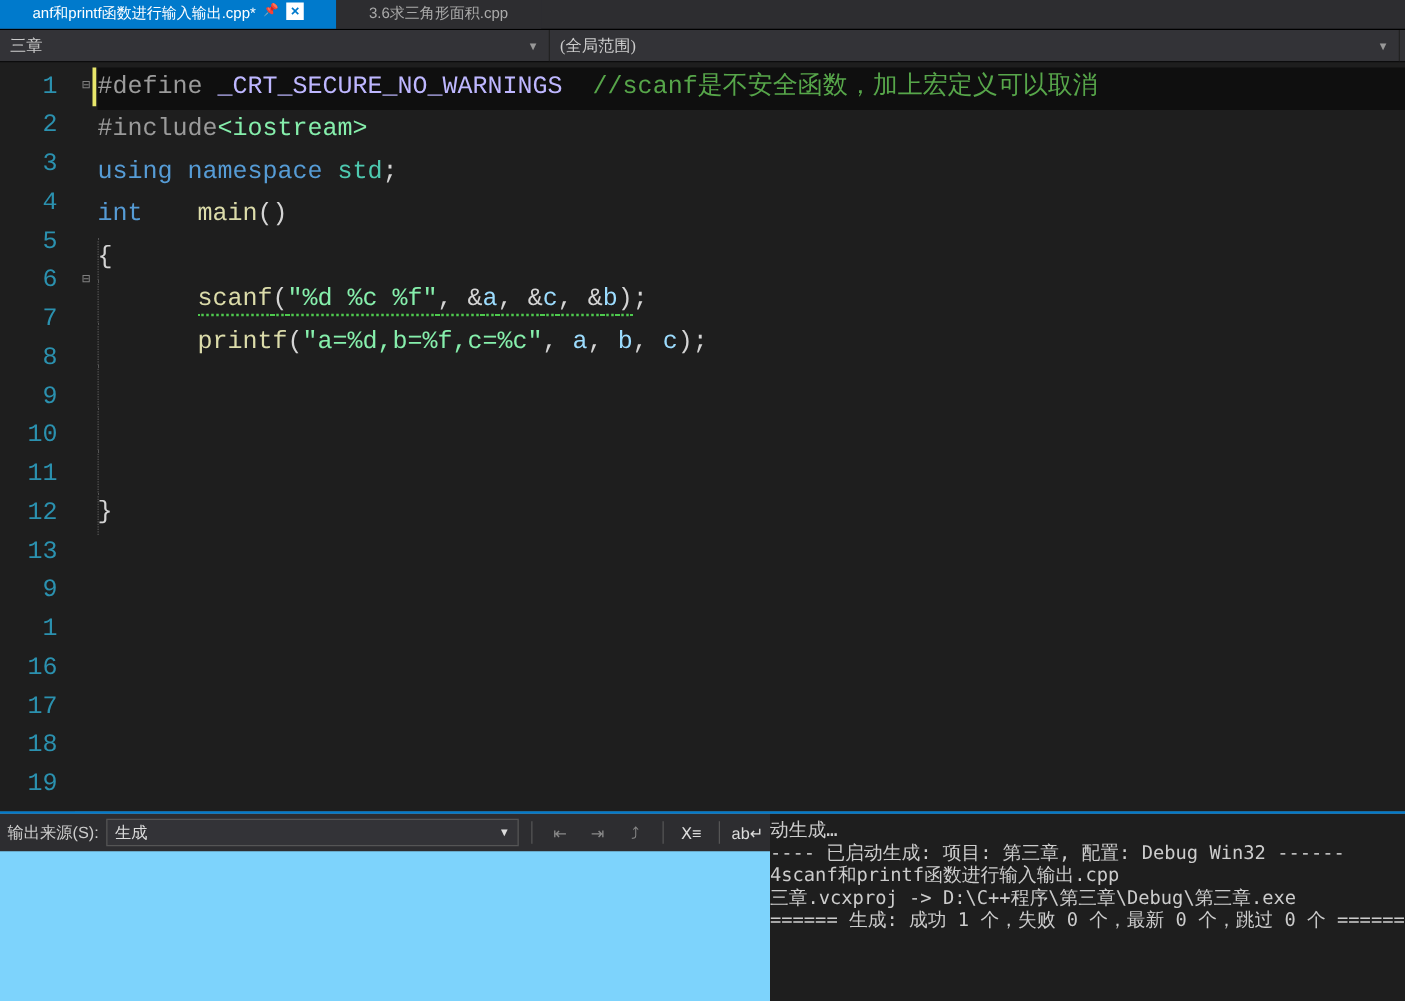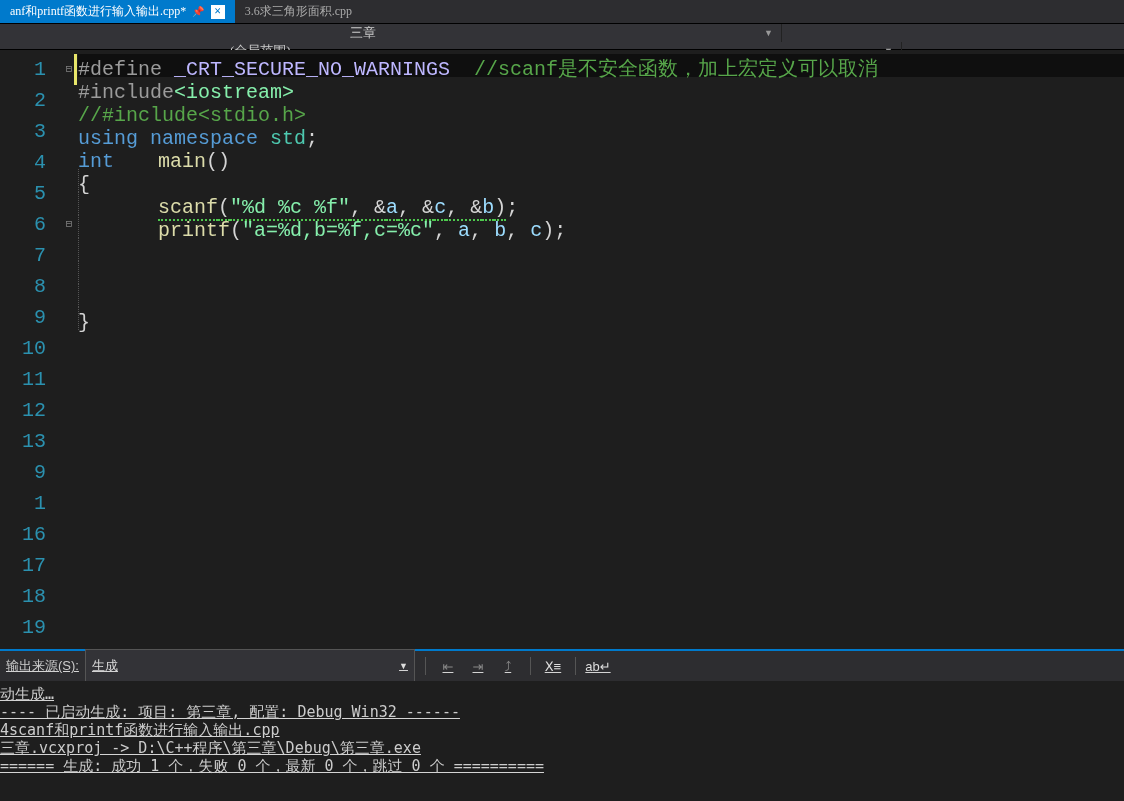--- a/index.html
+++ b/index.html
@@ -13,29 +13,29 @@
   display: flex;
   flex-direction: column;
 }
 .tab-bar {
   background: #2d2d30;
   height: 24px;
   display: flex;
   border-bottom: 1px solid #000;
 }
 .tab {
-  padding: 2px 10px;
+  padding: 2px 26px;
   background: #2d2d30;
   color: #aaa;
   font-size: 12px;
   display: flex;
-  align-items: center;
+  align-items: flex-start;
   gap: 6px;
   cursor: pointer;
-  font-family: Liberation Serif, serif;
+  font-family: Liberation Sans, sans-serif;
 }
 .tab.active {
   background: #007acc;
   color: #fff;
 }
 .tab .pin { font-size: 10px; }
 .tab .close {
   background: #fff;
   color: #007acc;
   width: 14px;
@@ -47,21 +47,20 @@
   font-weight: bold;
 }
 .nav-bar {
   background: #333337;
   height: 26px;
   display: flex;
   align-items: center;
   border-bottom: 1px solid #000;
   font-family: Liberation Serif, serif;
   font-size: 13px;
-  flex-direction: column;
 }
 .nav-dropdown {
   display: flex;
   align-items: center;
   justify-content: space-between;
   padding: 0 8px;
   height: 100%;
   color: #ccc;
   border-right: 1px solid #222;
 }
@@ -100,21 +99,21 @@
   text-align: center;
 }
 .code-col {
   flex: 1;
   padding-top: 4px;
   font-size: 20px;
   line-height: 31px;
   position: relative;
 }
 .code-line {
-  height: 23px;
+  height: 34px;
   white-space: pre;
   position: relative;
   font-family: Liberation Mono, monospace;
 }
 .code-line.hl { background: #0f0f0f; }
 .margin-bar {
   position: absolute;
   left: -4px;
   top: 0;
   width: 3px;
@@ -138,39 +137,38 @@
 .fn { color: #dcdcaa; margin-left: 32px; }
 .var { color: #9cdcfe; }
 .num { color: #b5cea8; }
 .punc { color: #d4d4d4; }
 .wavy { border-bottom: 2px dotted #4ec94e; }
 .output-panel {
   background: #7dd3fc;
   border-top: 2px solid #007acc;
   height: 152px;
   display: flex;
-  flex-direction: column;
+  flex-direction: row;
   font-family: 'Segoe UI', sans-serif;
-  text-decoration: underline;
 }
 .output-toolbar {
   height: 30px;
   background: #2d2d30;
   display: flex;
   align-items: center;
   padding: 0 6px;
   gap: 6px;
   font-size: 13px;
   color: #ccc;
 }
 .output-toolbar .combo {
   background: #333337;
   border: 1px solid #555;
   width: 330px;
-  height: 34px;
+  height: 22px;
   display: flex;
   align-items: center;
   justify-content: space-between;
   padding: 0 6px;
   color: #ddd;
 }
 .output-toolbar .sep {
   width: 1px;
   height: 18px;
   background: #555;
@@ -262,21 +260,20 @@
       <div class="fold"></div>
       <div class="fold"></div>
       <div class="fold"></div>
       <div class="fold"></div>
       <div class="fold"></div>
       <div class="fold"></div>
     </div>
   <div class="code-col" id="codecol">
       <div class="code-line hl"><span class="margin-bar"></span><span class="def">#define</span><span> </span><span class="mac">_CRT_SECURE_NO_WARNINGS</span><span>  </span><span class="cmt">//scanf是不安全函数，加上宏定义可以取消</span></div>
       <div class="code-line"><span class="def">#include</span><span class="str">&lt;iostream&gt;</span></div>
-      <div class="code-line"><span class="cmt">//#include&lt;stdio.h&gt;</span></div>
       <div class="code-line"><span class="kw">using</span><span> </span><span class="kw">namespace</span><span> </span><span class="typ">std</span><span class="punc">;</span></div>
       <div class="code-line"><span class="kw">int</span><span> </span><span class="fn">main</span><span class="punc">()</span></div>
       <div class="code-line"><span class="guide"></span><span class="punc">{</span></div>
       <div class="code-line"><span class="guide"></span><span>    </span><span class="fn wavy">scanf</span><span class="punc wavy">(</span><span class="str wavy">"%d %c %f"</span><span class="punc wavy">, &amp;</span><span class="var wavy">a</span><span class="punc wavy">, &amp;</span><span class="var wavy">c</span><span class="punc wavy">, &amp;</span><span class="var wavy">b</span><span class="punc wavy">)</span><span class="punc">;</span></div>
       <div class="code-line"><span class="guide"></span><span>    </span><span class="fn">printf</span><span class="punc">(</span><span class="str">"a=%d,b=%f,c=%c"</span><span class="punc">, </span><span class="var">a</span><span class="punc">, </span><span class="var">b</span><span class="punc">, </span><span class="var">c</span><span class="punc">);</span></div>
       <div class="code-line"><span class="guide"></span></div>
       <div class="code-line"><span class="guide"></span></div>
       <div class="code-line"><span class="guide"></span></div>
       <div class="code-line"><span class="guide"></span><span class="punc">}</span></div>
       <div class="code-line"></div>

